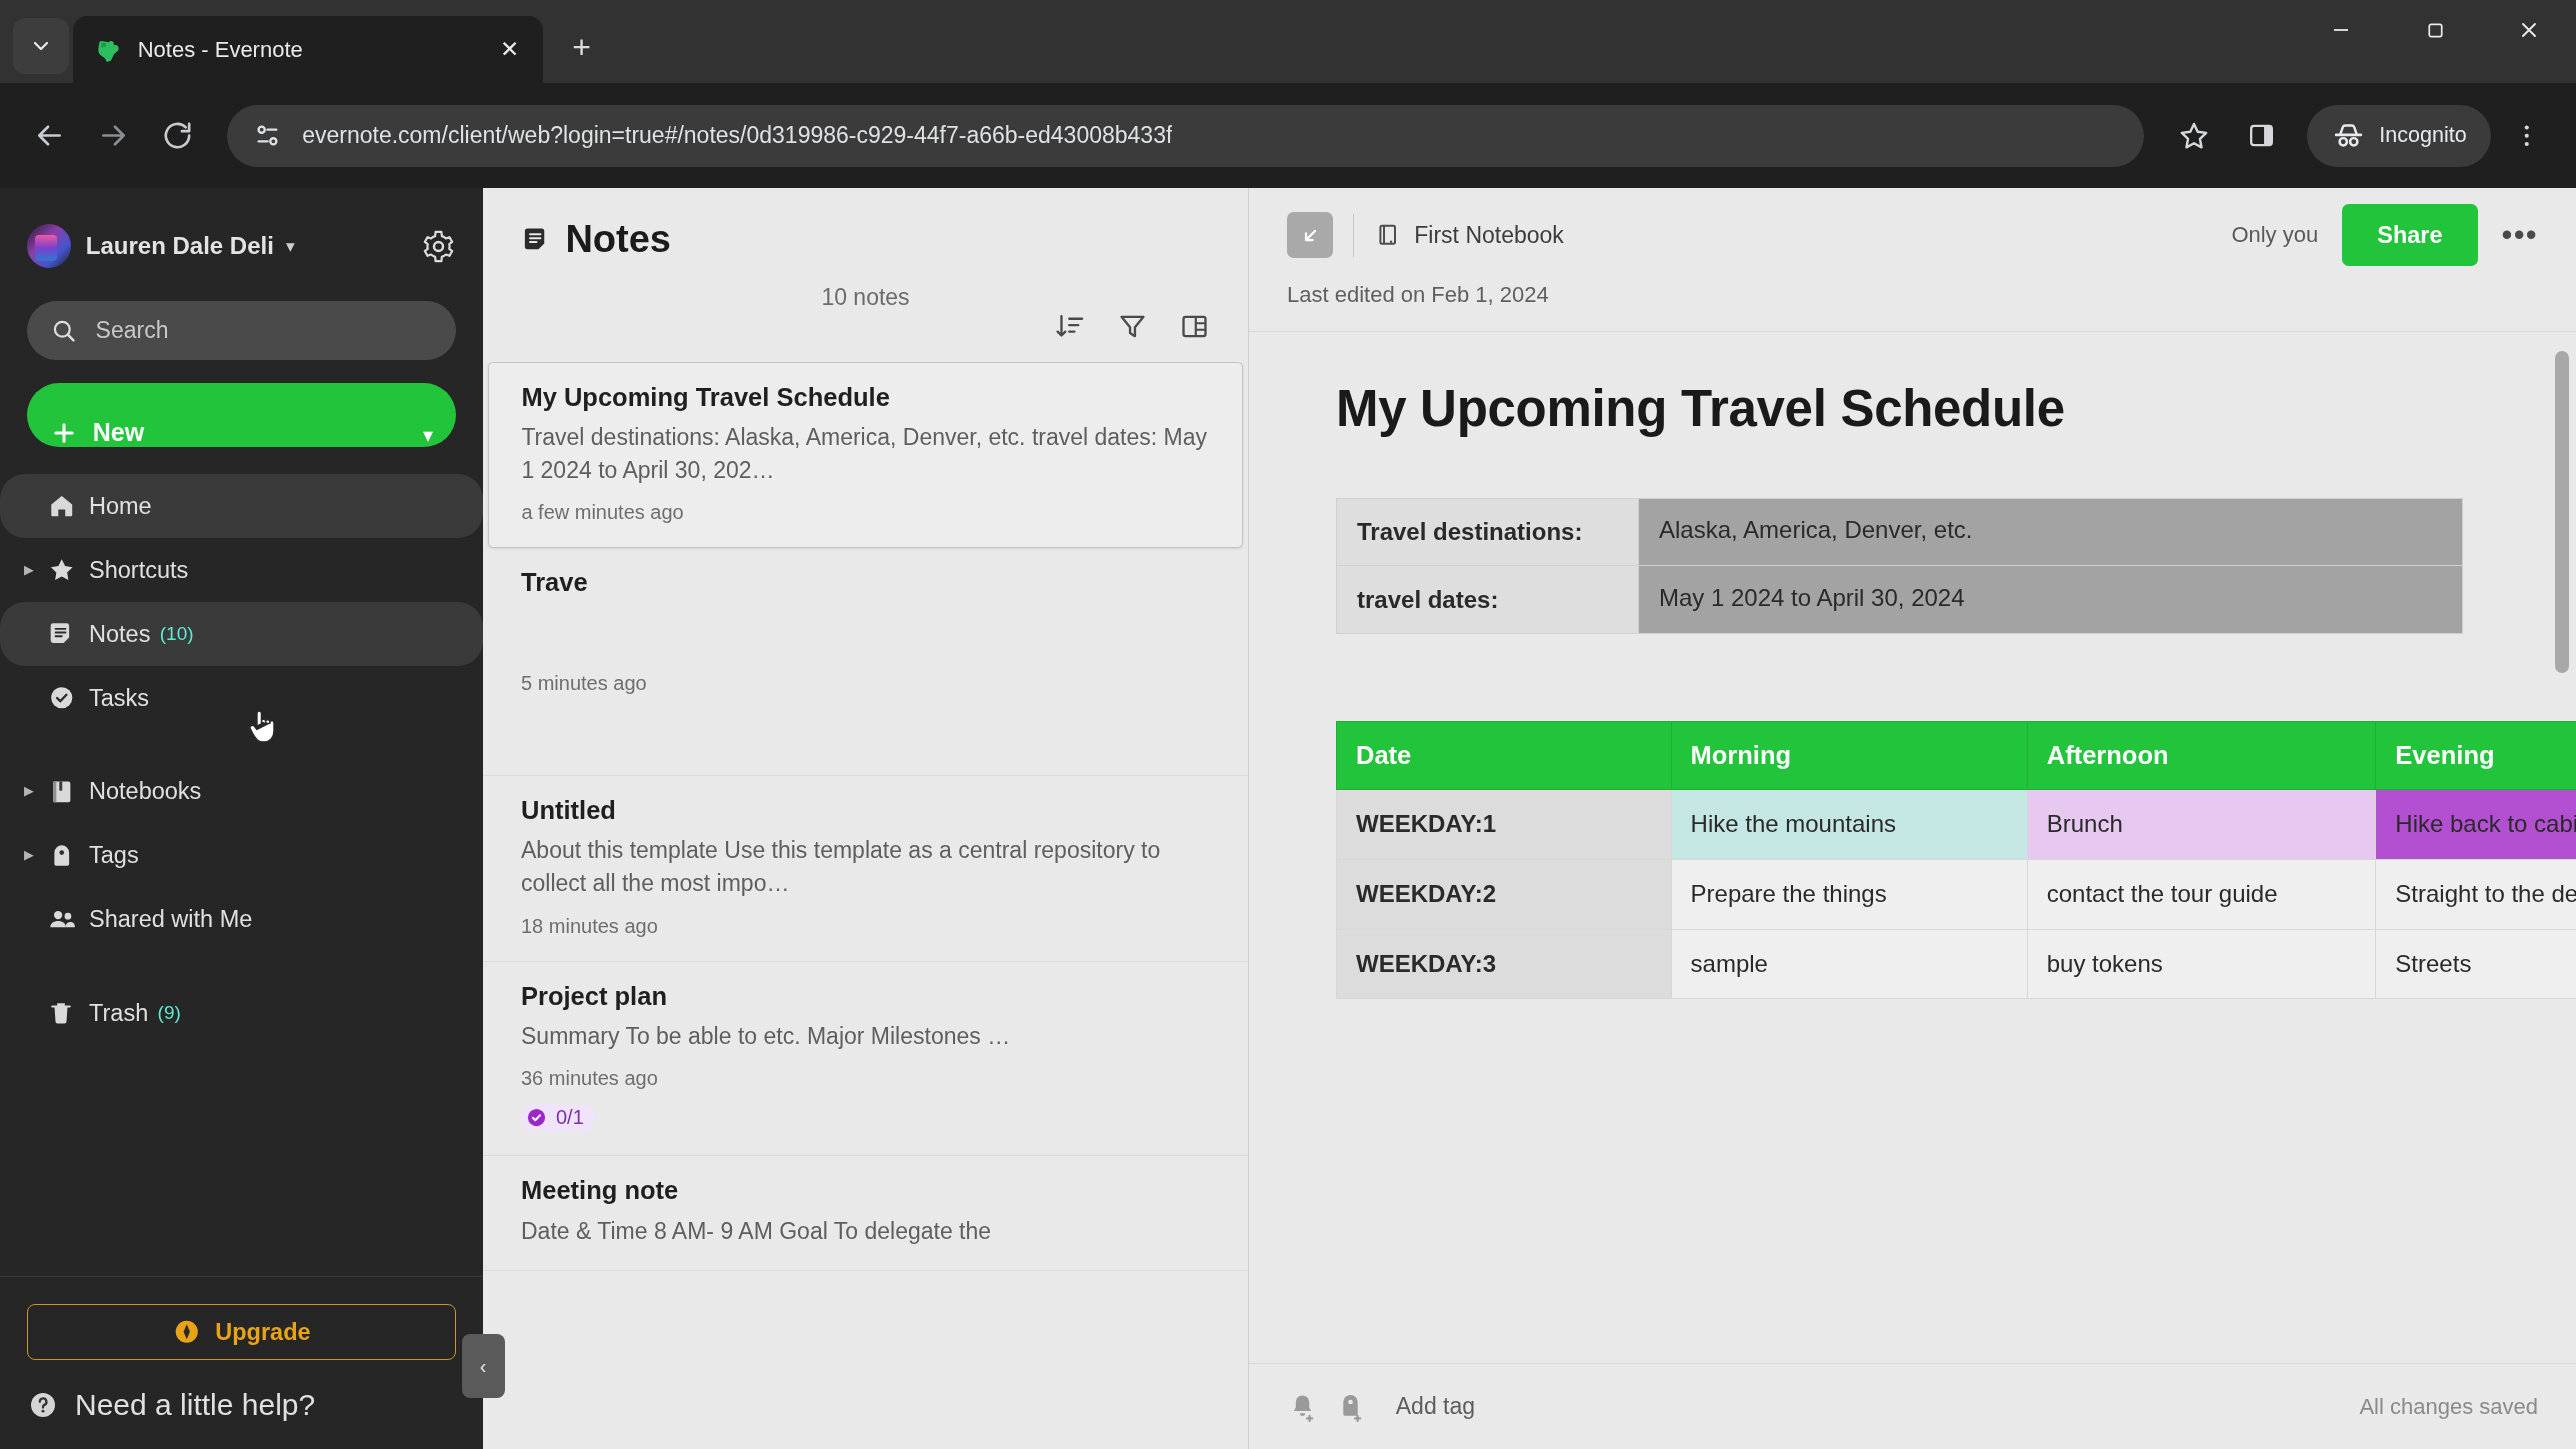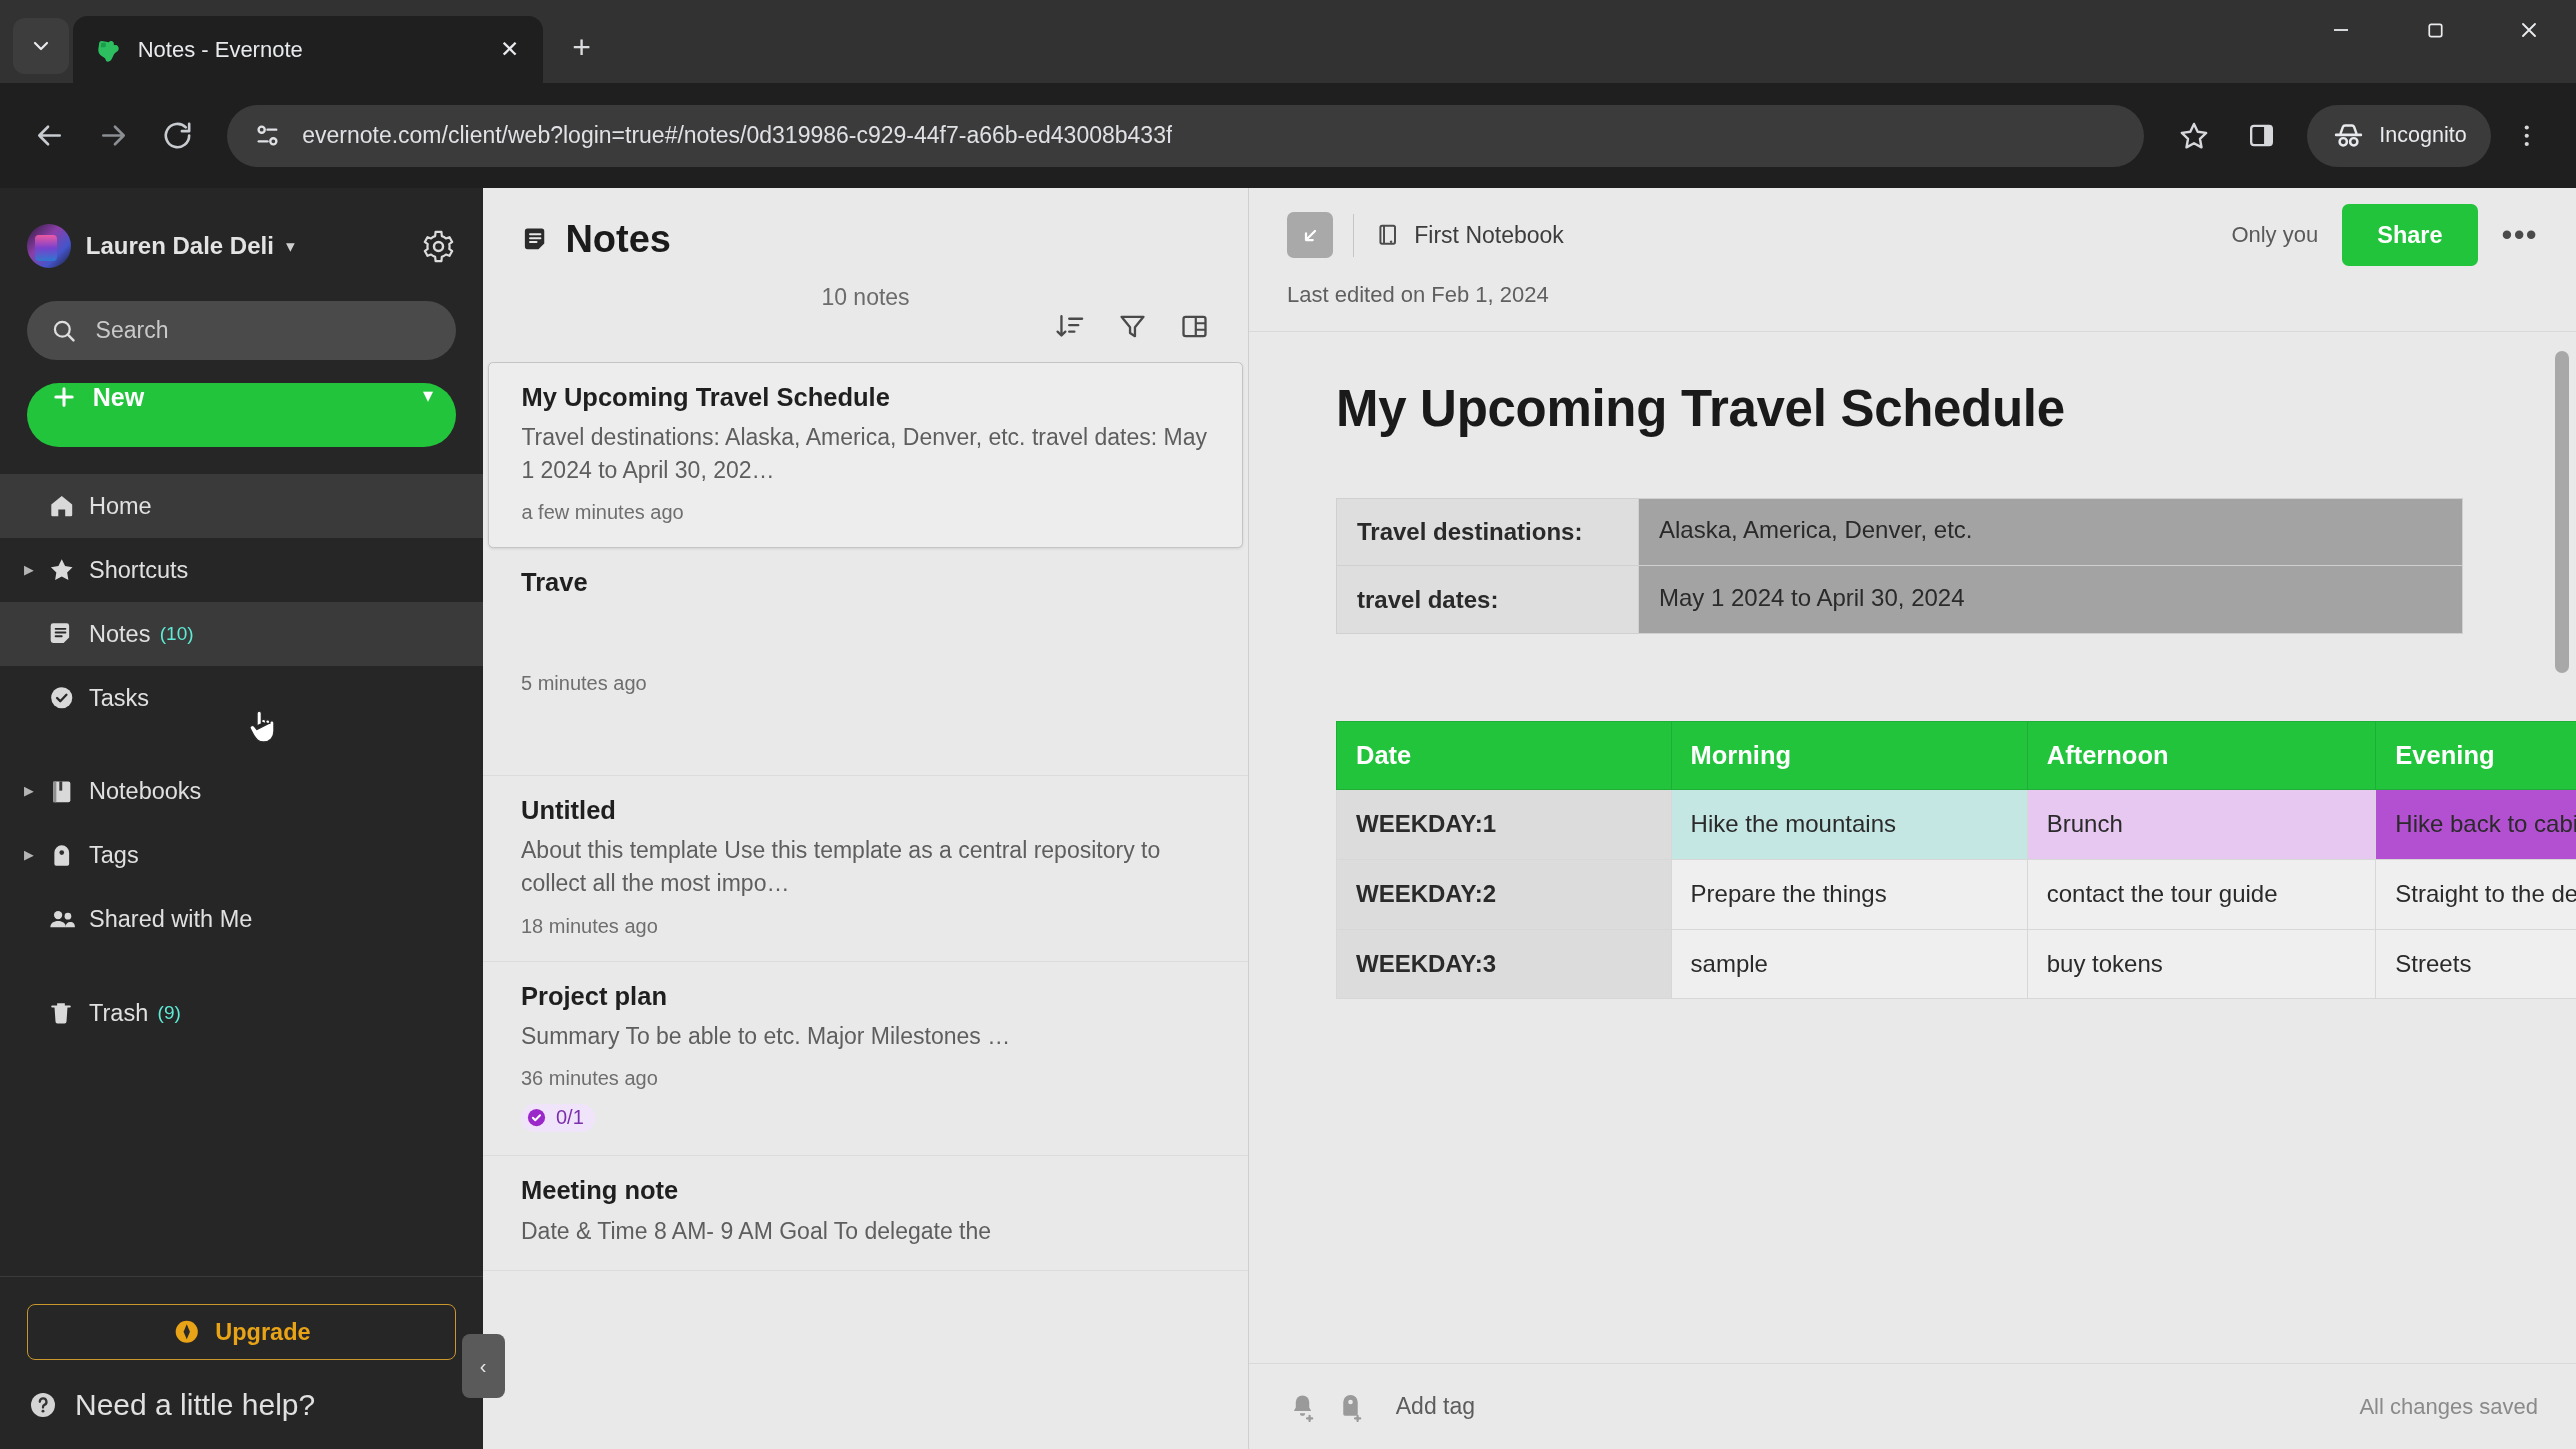--- a/index.html
+++ b/index.html
@@ -112,30 +112,30 @@
     padding: 0 23px; gap: 17.4px; cursor: text;
   }
   .sb-search input {
     background: transparent; border: 0; outline: 0;
     color: #e0e0e0; font-size: 23px; font-family: inherit; width: 100%;
   }
   .sb-search input::placeholder { color: #c9c9c9; }
 
   .sb-new {
     margin-top: 23px; height: 64px; background: #22c43c;
-    border-radius: 32px; display: flex; align-items: flex-start;
+    border-radius: 32px; display: flex; align-items: flex-end;
     padding: 0 23px; cursor: pointer; position: relative;
   }
   .sb-new-label { color: #fff; font-size: 25px; font-weight: 600; margin-left: 14.8px; }
   .sb-new-chev { margin-left: auto; color: #fff; font-size: 20px; }
 
   .sb-nav { margin-top: 27px; }
   .sb-item {
     height: 64px; display: flex; align-items: center;
-    padding-left: 24px; gap: 0; cursor: pointer; color: #d8d8d8;
+    padding-left: 24px; gap: 0; cursor: pointer; color: #d8d8d8; border-radius: 25px;
   }
   .sb-item.active { background: #3a3a3a; }
   .sb-item .twisty {
     width: 23px; flex: none; color: #b5b5b5; font-size: 12.7px; line-height: 1;
   }
   .sb-item .sb-icon {
     width: 42px; flex: none; display: flex; align-items: center;
   }
   .sb-item .sb-label { font-size: 23.5px; color: #e0e0e0; }
   .sb-item .sb-count { font-size: 19px; color: #5eead4; margin-left: 9.4px; }

